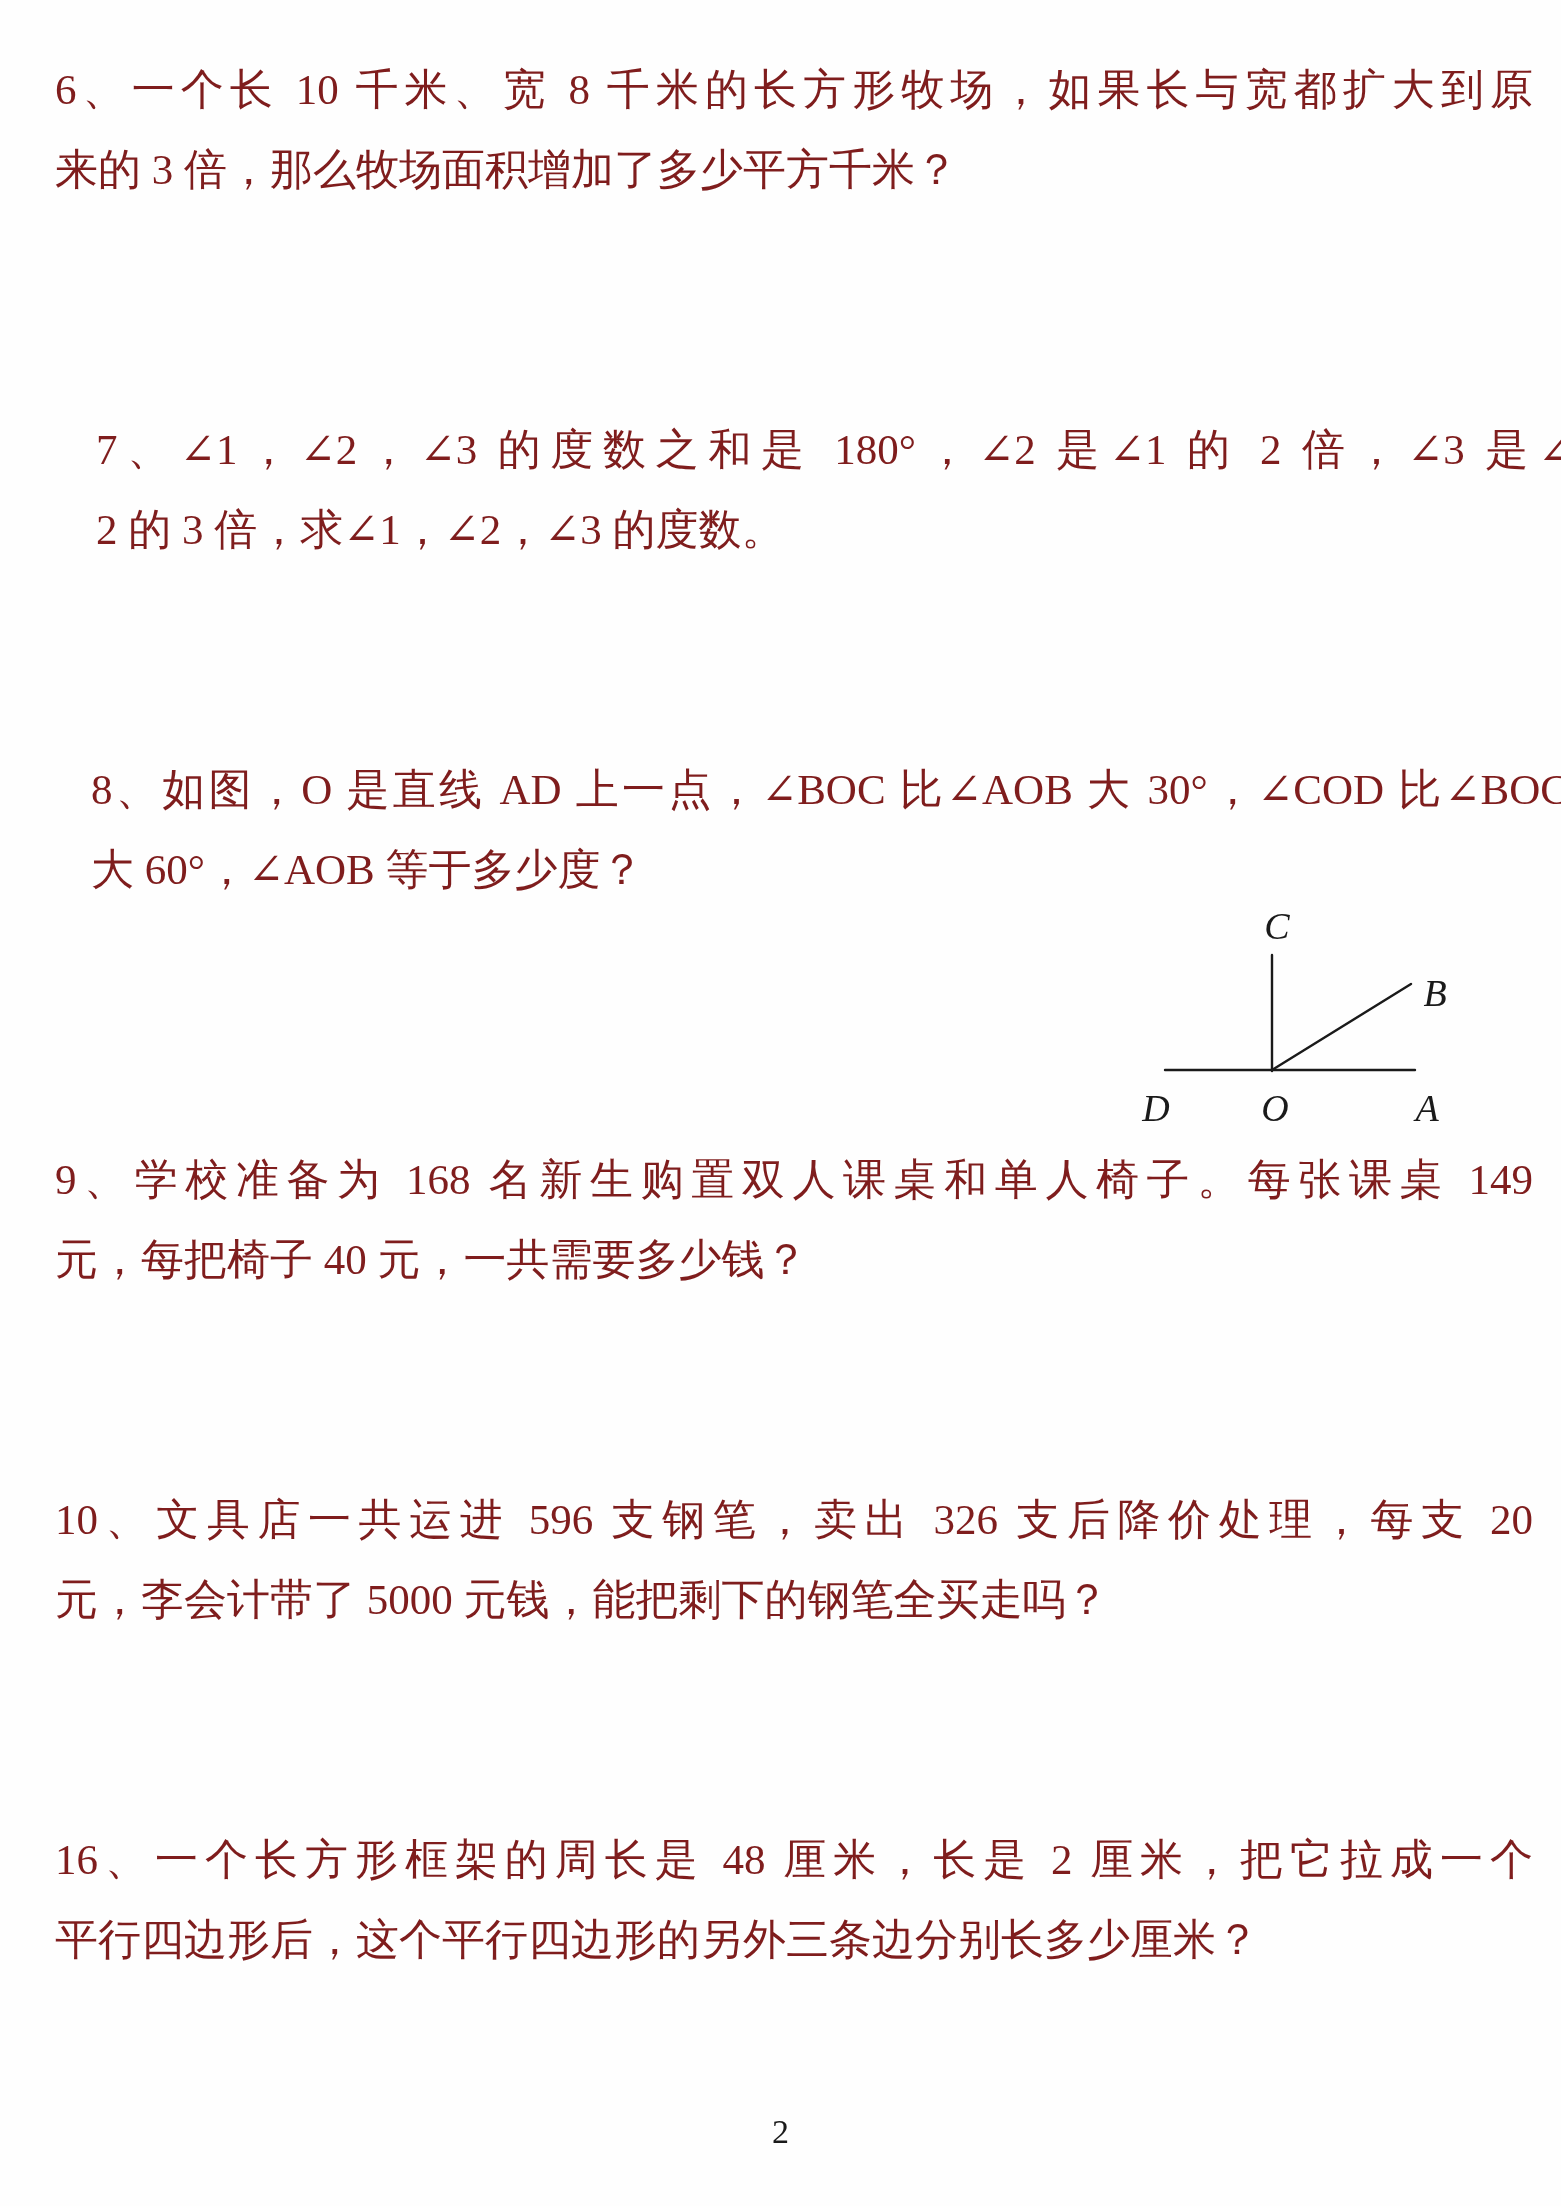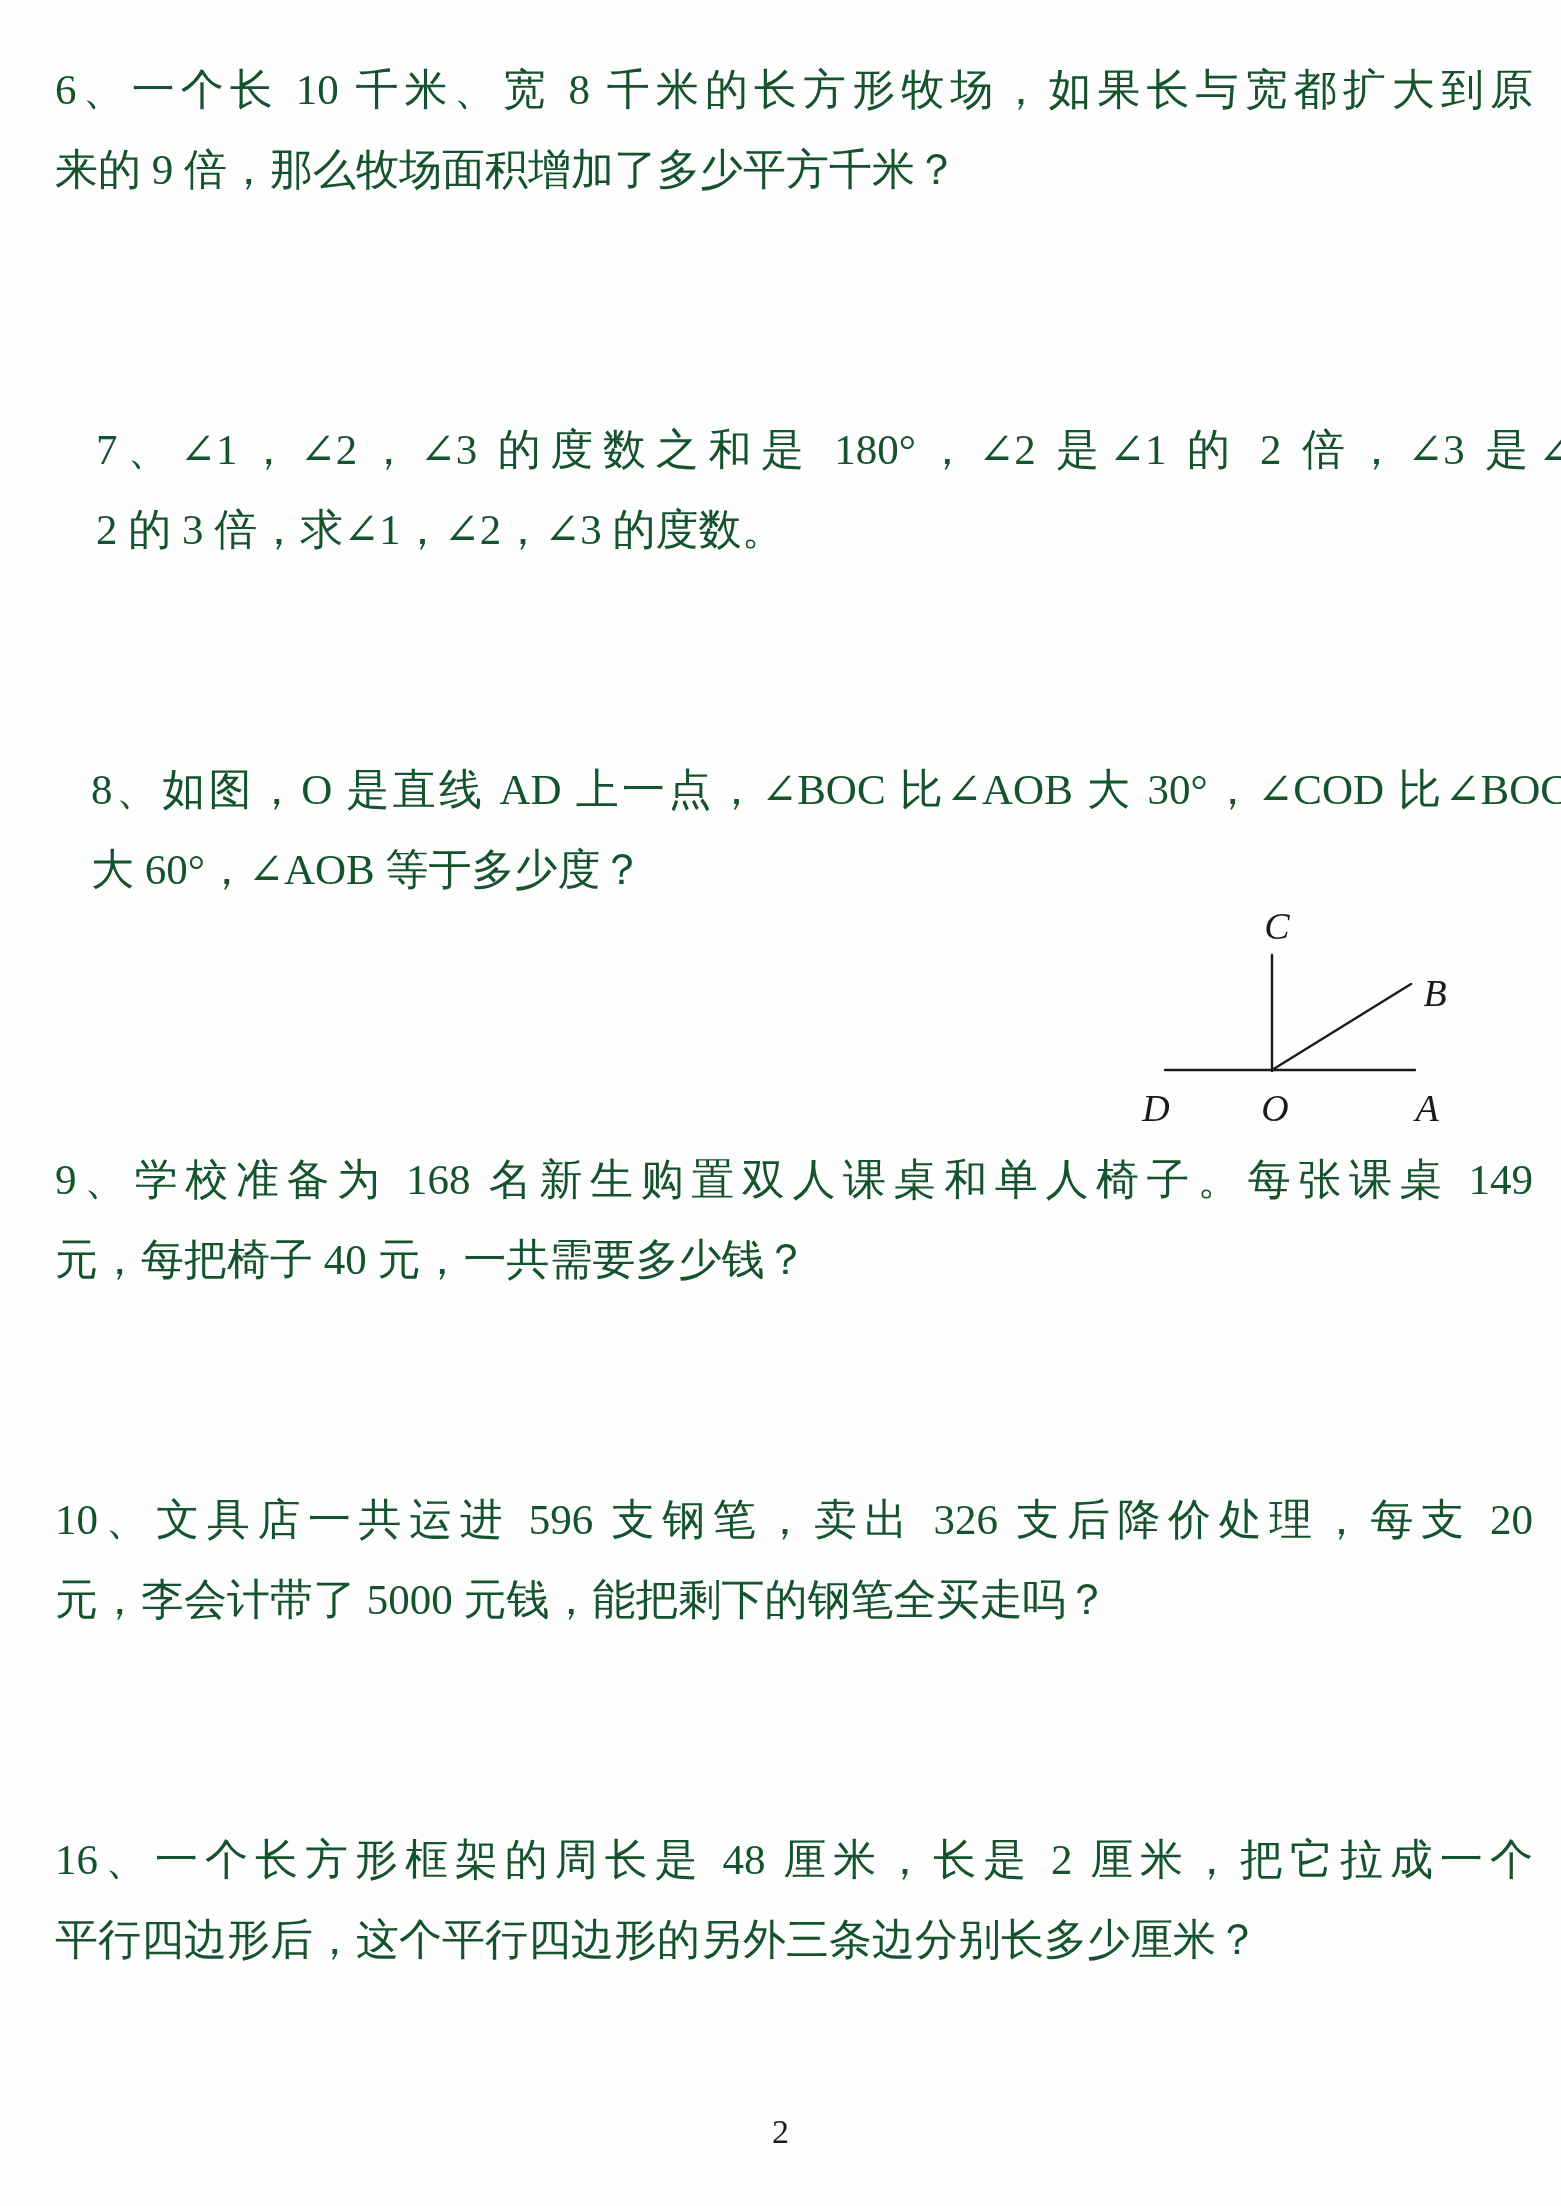--- a/index.html
+++ b/index.html
@@ -16,21 +16,21 @@
     color: #1a1a1a;
     font-family: "Liberation Serif", "DejaVu Serif", serif;
     overflow: hidden;
   }
   .problem {
     position: absolute;
     left: 55px;
     width: 1478px;
     font-size: 43px;
     line-height: 80px;
-    color: #14532d;
+    color: #7f1d1d;
   }
   .line { white-space: normal; }
   .jline {
     text-align: justify;
     text-align-last: justify;
   }
   .p6  { top: 50px; }
   .p7  { top: 410px; margin-left: 41px; }
   .p8  { top: 750px; margin-left: 36px; }
   .p9  { top: 1140px; }
@@ -67,21 +67,21 @@
     color: #1a1a1a;
   }
 </style>
 </head>
 <body>
 
 <div class="page">
 
   <section class="problem p6">
     <div class="line jline">6、一个长 10 千米、宽 8 千米的长方形牧场，如果长与宽都扩大到原</div>
-    <div class="line">来的 9 倍，那么牧场面积增加了多少平方千米？</div>
+    <div class="line">来的 3 倍，那么牧场面积增加了多少平方千米？</div>
   </section>
 
   <section class="problem p7">
     <div class="line jline">7、∠1，∠2，∠3 的度数之和是 180°，∠2 是∠1 的 2 倍，∠3 是∠</div>
     <div class="line">2 的 3 倍，求∠1，∠2，∠3 的度数。</div>
   </section>
 
   <section class="problem p8">
     <div class="line jline">8、如图，O 是直线 AD 上一点，∠BOC 比∠AOB 大 30°，∠COD 比∠BOC</div>
     <div class="line">大 60°，∠AOB 等于多少度？</div>

